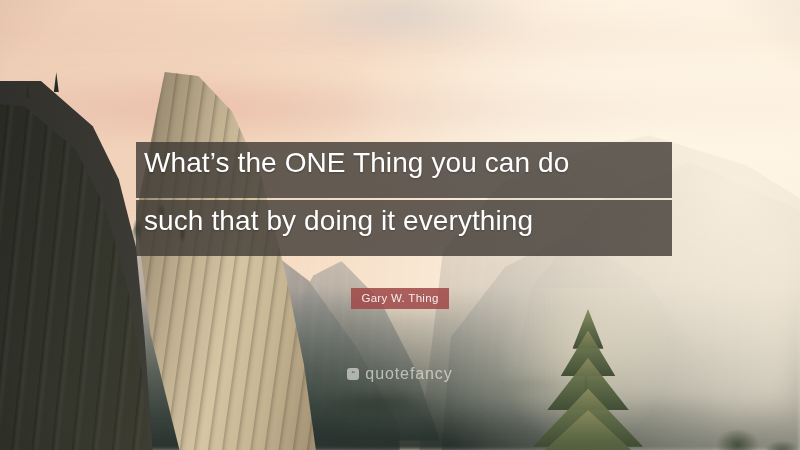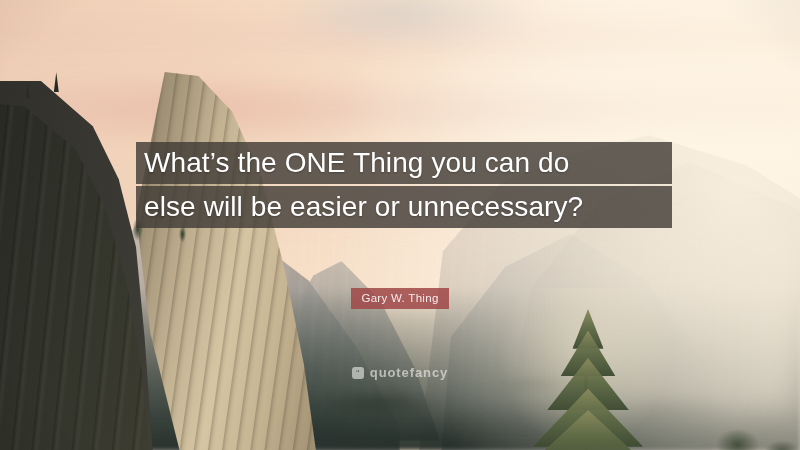--- a/index.html
+++ b/index.html
@@ -318,21 +318,21 @@
     left: 136px;
     top: 142px;
     width: 536px;
   }
   .quote-line {
     display: block;
     background: rgba(63,58,52,0.80);
     color: #ffffff;
     font-size: 28px;
     line-height: 42px;
-    height: 42px;
+    height: 56px;
     font-weight: 400;
     letter-spacing: 0.1px;
     padding: 0 8px;
     margin-bottom: 2px;
     white-space: nowrap;
     box-sizing: border-box;
     text-shadow: 0 1px 2px rgba(0,0,0,0.25);
   }
 
   .author-wrap {
@@ -370,23 +370,23 @@
     border-radius: 3px;
     background: rgba(245,245,242,0.92);
     color: #6f736e;
     font-size: 8px;
     line-height: 12px;
     text-align: center;
     font-weight: 700;
   }
   .wm-text {
     color: #f2f2ee;
-    font-size: 13px;
+    font-size: 16px;
     letter-spacing: 0.9px;
-    font-weight: 700;
+    font-weight: 400;
   }
 </style>
 </head>
 <body>
 
 <div id="poster">
 
   <div class="photo">
     <div class="sky"></div>
     <div class="clouds"></div>
@@ -424,21 +424,21 @@
       <div class="tier t4"></div>
       <div class="tier t5"></div>
     </div>
     <div class="shrub-right"></div>
 
     <div class="vignette"></div>
   </div>
 
   <div class="quote-block">
     <span class="quote-line">What’s the ONE Thing you can do</span>
-    <span class="quote-line">else will be easier or unnecessary?</span>
+    <span class="quote-line">such that by doing it everything</span>
   </div>
 
   <div class="author-wrap">
     <span class="author-badge">Gary W. Thing</span>
   </div>
 
   <div class="watermark">
     <span class="wm-mark">“</span>
     <span class="wm-text">quotefancy</span>
   </div>

